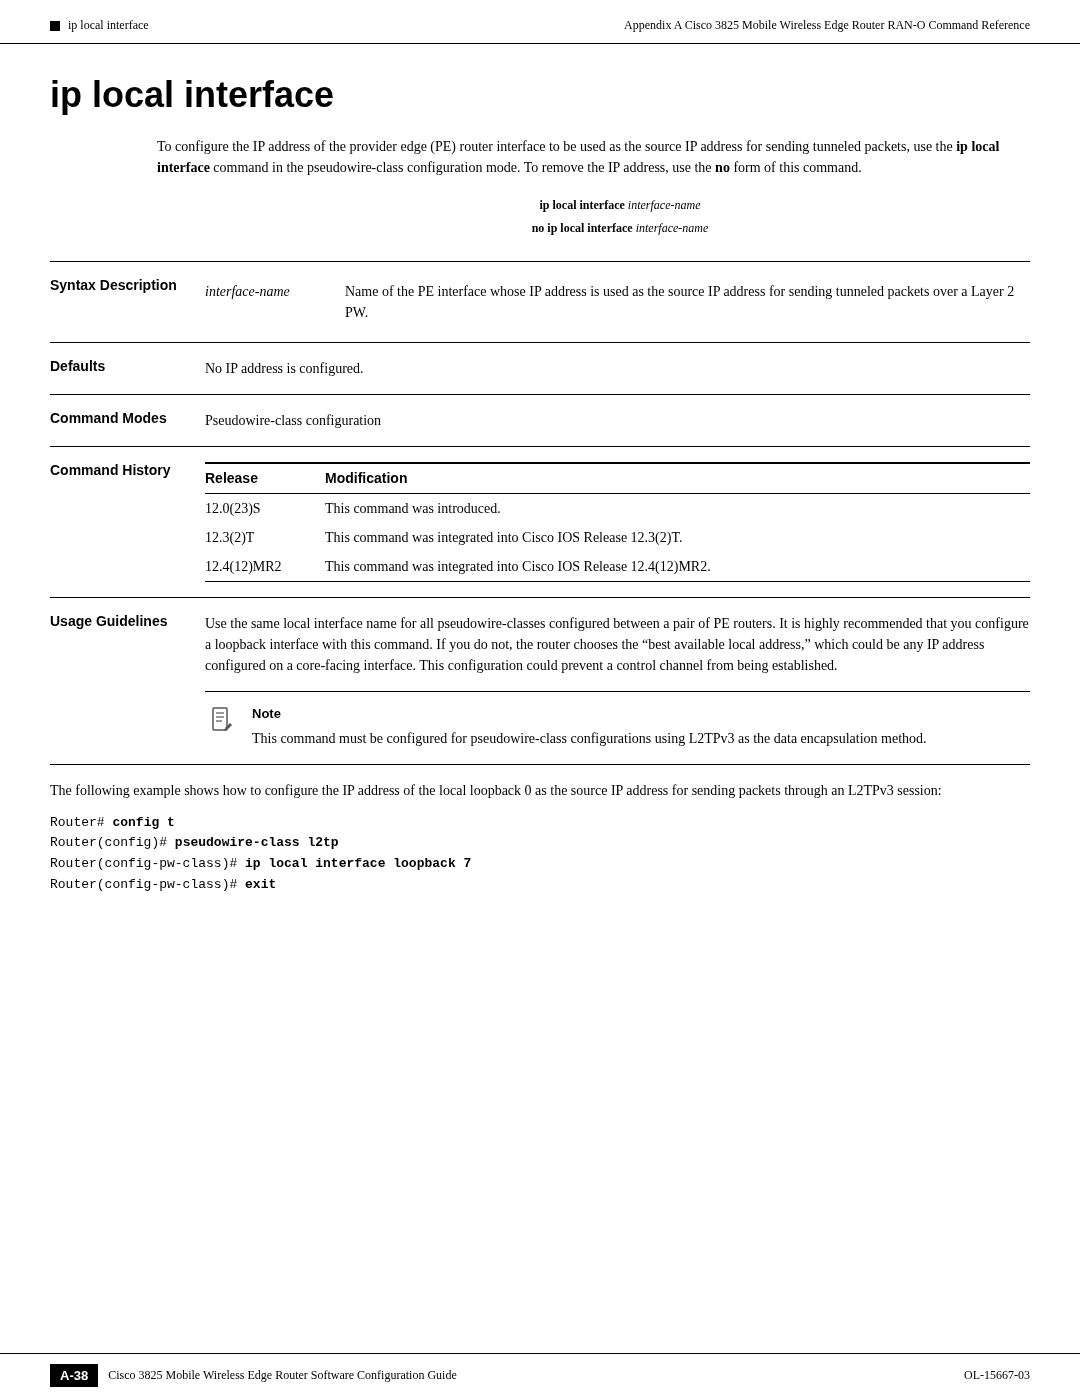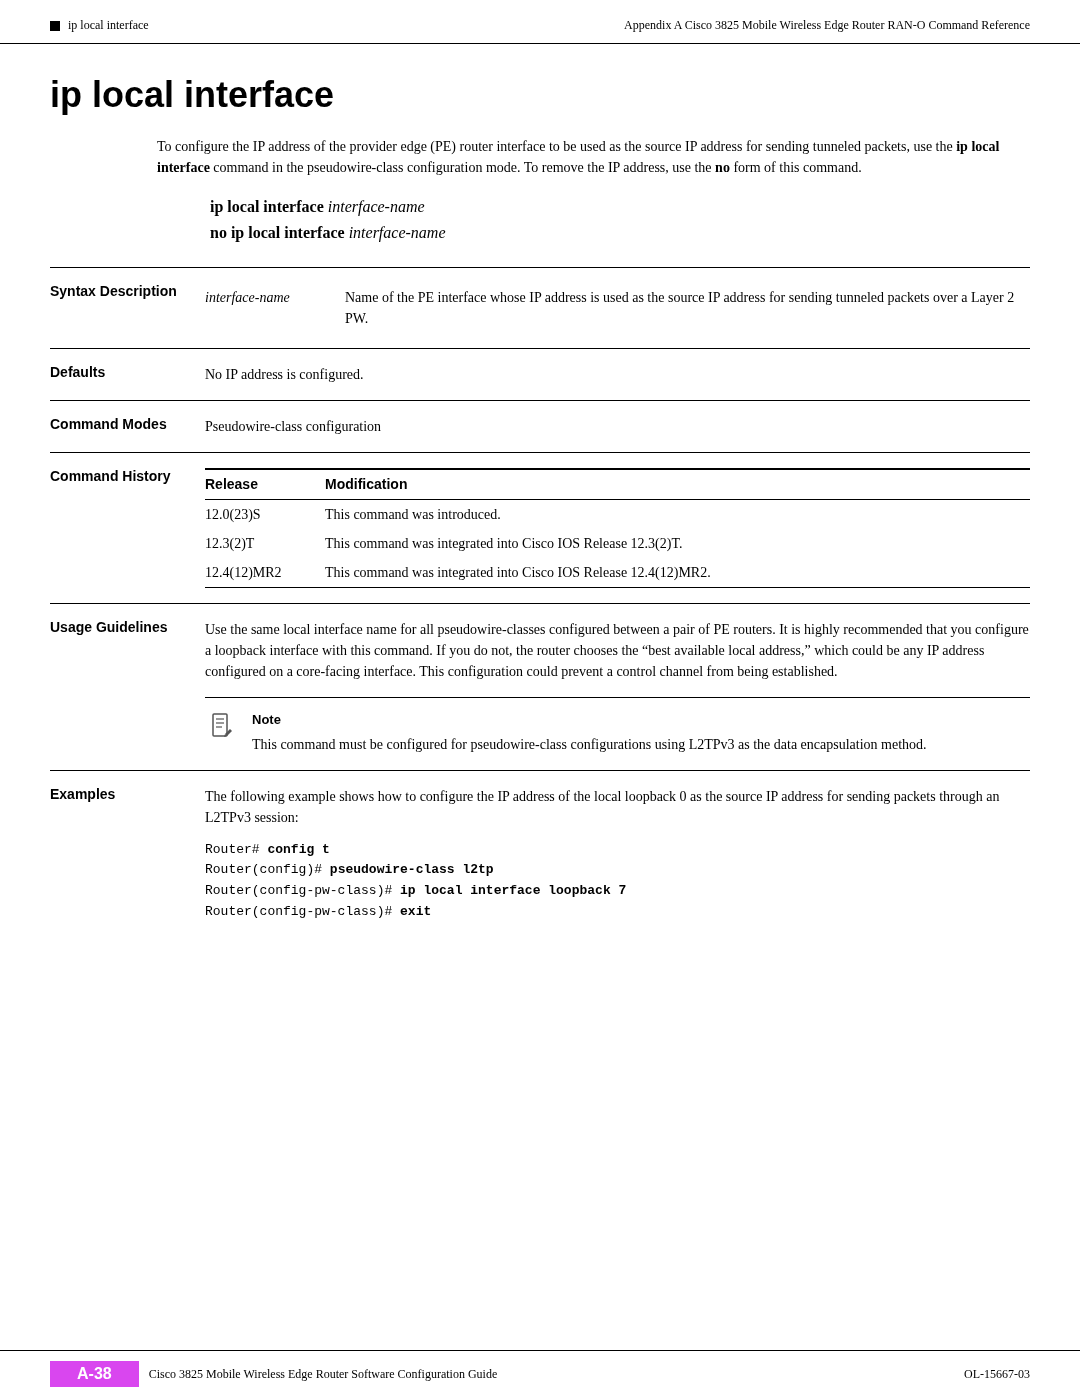--- a/index.html
+++ b/index.html
@@ -58,21 +58,22 @@
       line-height: 1.5;
     }
 
     
     .syntax-lines {
       margin-left: 160px;
       margin-bottom: 25px;
     }
     .syntax-line {
       margin-bottom: 8px;
-      font-size: 16px;
+      font-size: 12px;
+      text-align: center;
     }
     .syntax-line .cmd-bold {
       font-weight: bold;
     }
     .syntax-line .cmd-italic {
       font-style: italic;
     }
 
     
     .section-row {
@@ -195,25 +196,25 @@
       justify-content: space-between;
       align-items: center;
       font-size: 12px;
     }
     .footer-left {
       display: flex;
       align-items: center;
       gap: 10px;
     }
     .footer-page-badge {
-      background: #d946ef;
+      background: #000000;
       color: #fff;
-      padding: 4px 27px;
-      font-weight: bold;
-      font-size: 16px;
+      padding: 4px 10px;
+      font-weight: bold;
+      font-size: 13px;
       font-family: Arial, Helvetica, sans-serif;
     }
     .footer-right {
       font-size: 12px;
     }
   </style>
 </head>
 <body>
 
 <div class="page-header">
@@ -318,21 +319,20 @@
         </div>
         <div class="note-content">
           <div class="note-label">Note</div>
           <div class="note-text">This command must be configured for pseudowire-class configurations using L2TPv3 as the data encapsulation method.</div>
         </div>
       </div>
     </div>
   </div>
 
   <div class="section-row">
-    <div class="section-label">Examples</div>
     <div class="section-content">
       <p class="examples-text">The following example shows how to configure the IP address of the local loopback 0 as the source IP address for sending packets through an L2TPv3 session:</p>
       <div class="code-block" id="code-block">
       <div>Router# <strong>config t</strong></div>
           <div>Router(config)# <strong>pseudowire-class l2tp</strong></div>
           <div>Router(config-pw-class)# <strong>ip local interface loopback 7</strong></div>
           <div>Router(config-pw-class)# <strong>exit</strong></div>
         </div>
     </div>
   </div>

